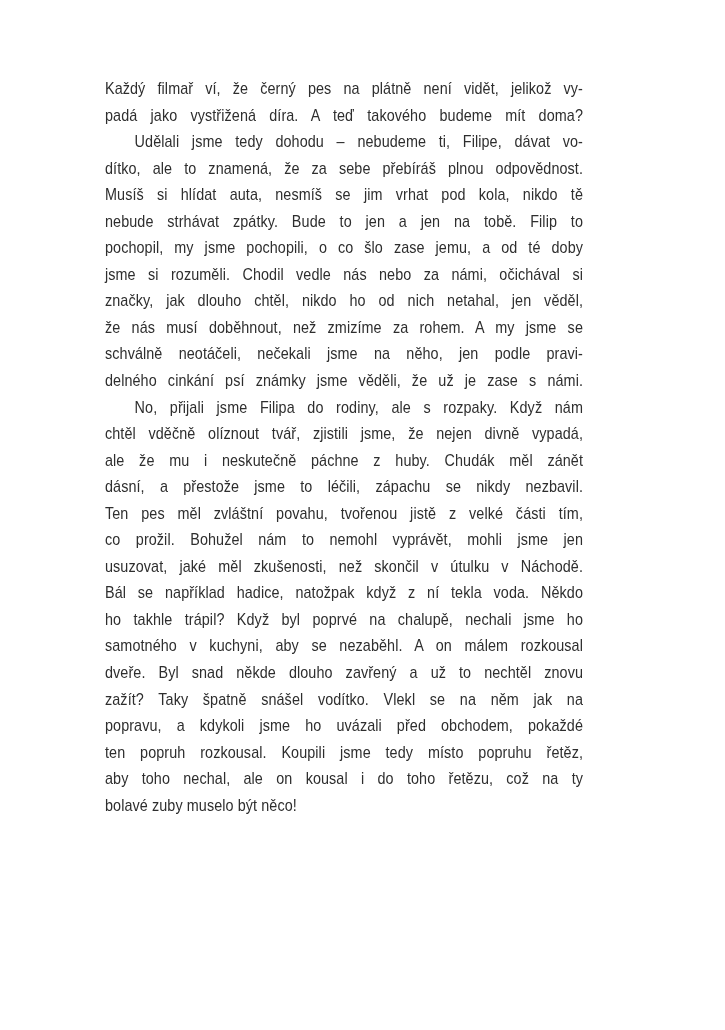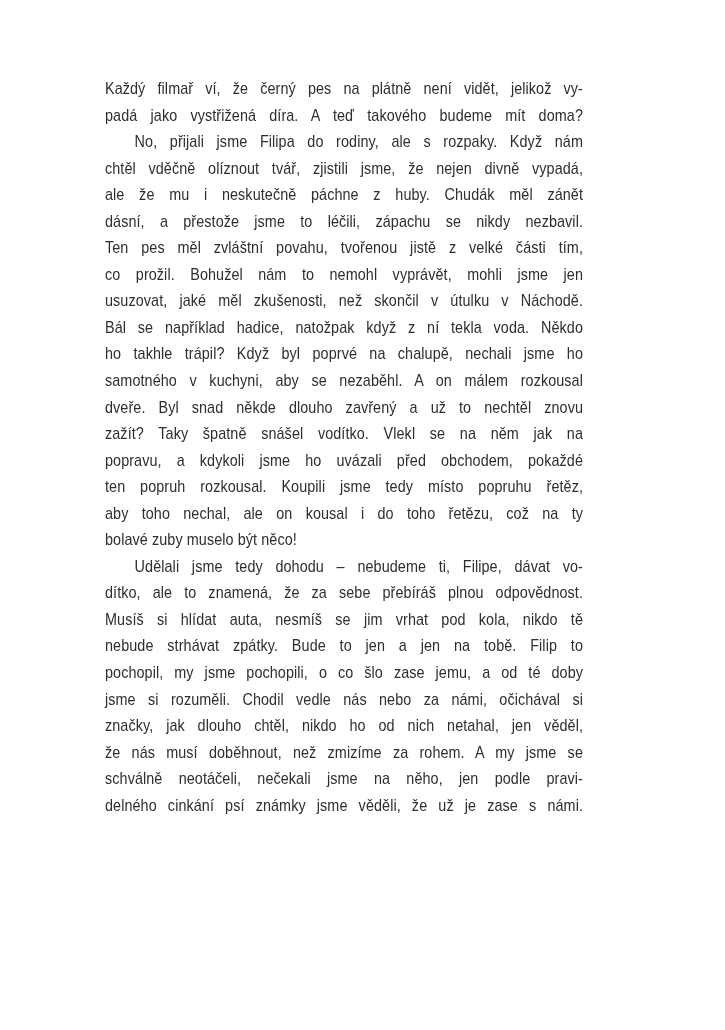--- a/index.html
+++ b/index.html
@@ -58,44 +58,44 @@
 </head>
 <body>
 
 <div class="page">
   <div class="text-block">
       <div class="paragraph">
         <div class="line">Každý filmař ví, že černý pes na plátně není vidět, jelikož vy-</div>
         <div class="line">padá jako vystřižená díra. A teď takového budeme mít doma?</div>
       </div>
       <div class="paragraph">
+        <div class="line indent">Udělali jsme tedy dohodu – nebudeme ti, Filipe, dávat vo-</div>
+        <div class="line">dítko, ale to znamená, že za sebe přebíráš plnou odpovědnost.</div>
+        <div class="line">Musíš si hlídat auta, nesmíš se jim vrhat pod kola, nikdo tě</div>
+        <div class="line">nebude strhávat zpátky. Bude to jen a jen na tobě. Filip to</div>
+        <div class="line">pochopil, my jsme pochopili, o co šlo zase jemu, a od té doby</div>
+        <div class="line">jsme si rozuměli. Chodil vedle nás nebo za námi, očichával si</div>
+        <div class="line">značky, jak dlouho chtěl, nikdo ho od nich netahal, jen věděl,</div>
+        <div class="line">že nás musí doběhnout, než zmizíme za rohem. A my jsme se</div>
+        <div class="line">schválně neotáčeli, nečekali jsme na něho, jen podle pravi-</div>
+        <div class="line">delného cinkání psí známky jsme věděli, že už je zase s námi.</div>
+      </div>
+      <div class="paragraph">
         <div class="line indent">No, přijali jsme Filipa do rodiny, ale s rozpaky. Když nám</div>
         <div class="line">chtěl vděčně olíznout tvář, zjistili jsme, že nejen divně vypadá,</div>
         <div class="line">ale že mu i neskutečně páchne z huby. Chudák měl zánět</div>
         <div class="line">dásní, a přestože jsme to léčili, zápachu se nikdy nezbavil.</div>
         <div class="line">Ten pes měl zvláštní povahu, tvořenou jistě z velké části tím,</div>
         <div class="line">co prožil. Bohužel nám to nemohl vyprávět, mohli jsme jen</div>
         <div class="line">usuzovat, jaké měl zkušenosti, než skončil v útulku v Náchodě.</div>
         <div class="line">Bál se například hadice, natožpak když z ní tekla voda. Někdo</div>
         <div class="line">ho takhle trápil? Když byl poprvé na chalupě, nechali jsme ho</div>
         <div class="line">samotného v kuchyni, aby se nezaběhl. A on málem rozkousal</div>
         <div class="line">dveře. Byl snad někde dlouho zavřený a už to nechtěl znovu</div>
         <div class="line">zažít? Taky špatně snášel vodítko. Vlekl se na něm jak na</div>
         <div class="line">popravu, a kdykoli jsme ho uvázali před obchodem, pokaždé</div>
         <div class="line">ten popruh rozkousal. Koupili jsme tedy místo popruhu řetěz,</div>
         <div class="line">aby toho nechal, ale on kousal i do toho řetězu, což na ty</div>
         <div class="line last-left">bolavé zuby muselo být něco!</div>
       </div>
-      <div class="paragraph">
-        <div class="line indent">Udělali jsme tedy dohodu – nebudeme ti, Filipe, dávat vo-</div>
-        <div class="line">dítko, ale to znamená, že za sebe přebíráš plnou odpovědnost.</div>
-        <div class="line">Musíš si hlídat auta, nesmíš se jim vrhat pod kola, nikdo tě</div>
-        <div class="line">nebude strhávat zpátky. Bude to jen a jen na tobě. Filip to</div>
-        <div class="line">pochopil, my jsme pochopili, o co šlo zase jemu, a od té doby</div>
-        <div class="line">jsme si rozuměli. Chodil vedle nás nebo za námi, očichával si</div>
-        <div class="line">značky, jak dlouho chtěl, nikdo ho od nich netahal, jen věděl,</div>
-        <div class="line">že nás musí doběhnout, než zmizíme za rohem. A my jsme se</div>
-        <div class="line">schválně neotáčeli, nečekali jsme na něho, jen podle pravi-</div>
-        <div class="line">delného cinkání psí známky jsme věděli, že už je zase s námi.</div>
-      </div>
     </div>
   <div class="page-number">16</div>
 </div>
 
 </body></html>

